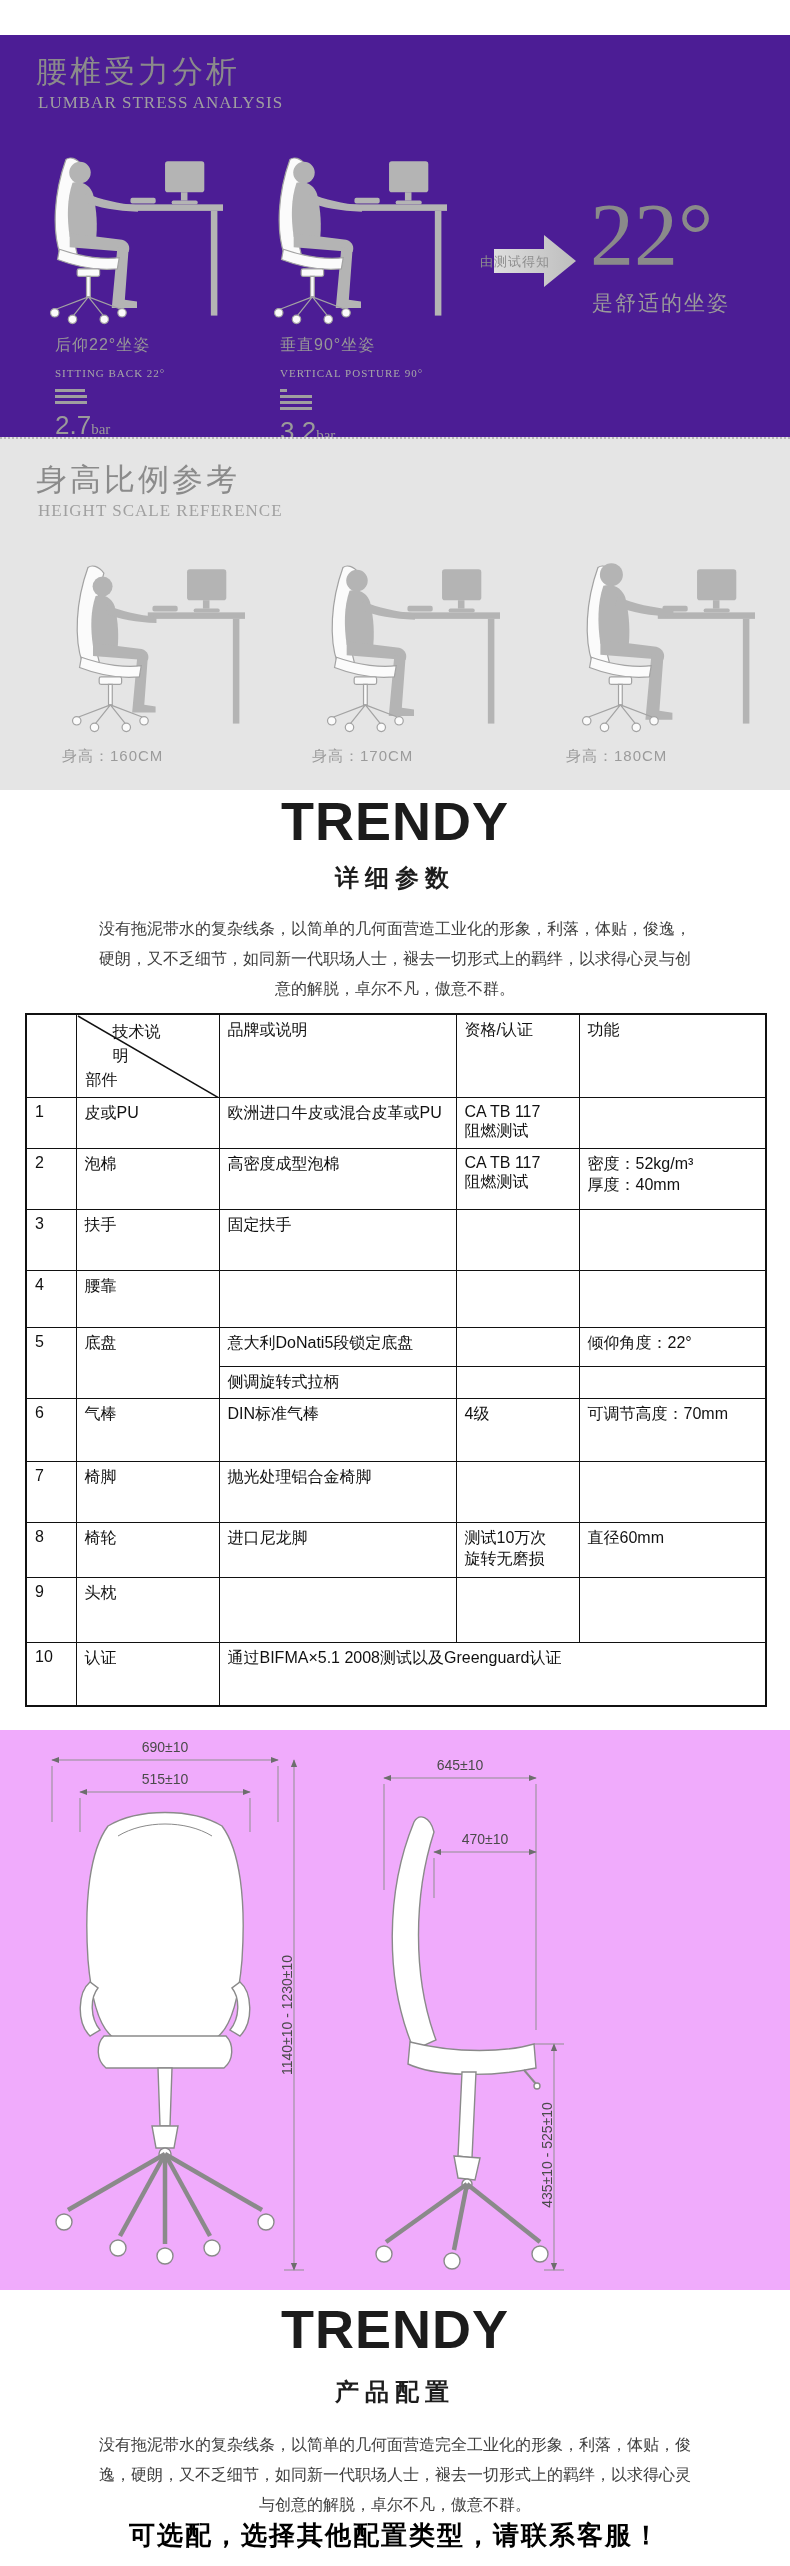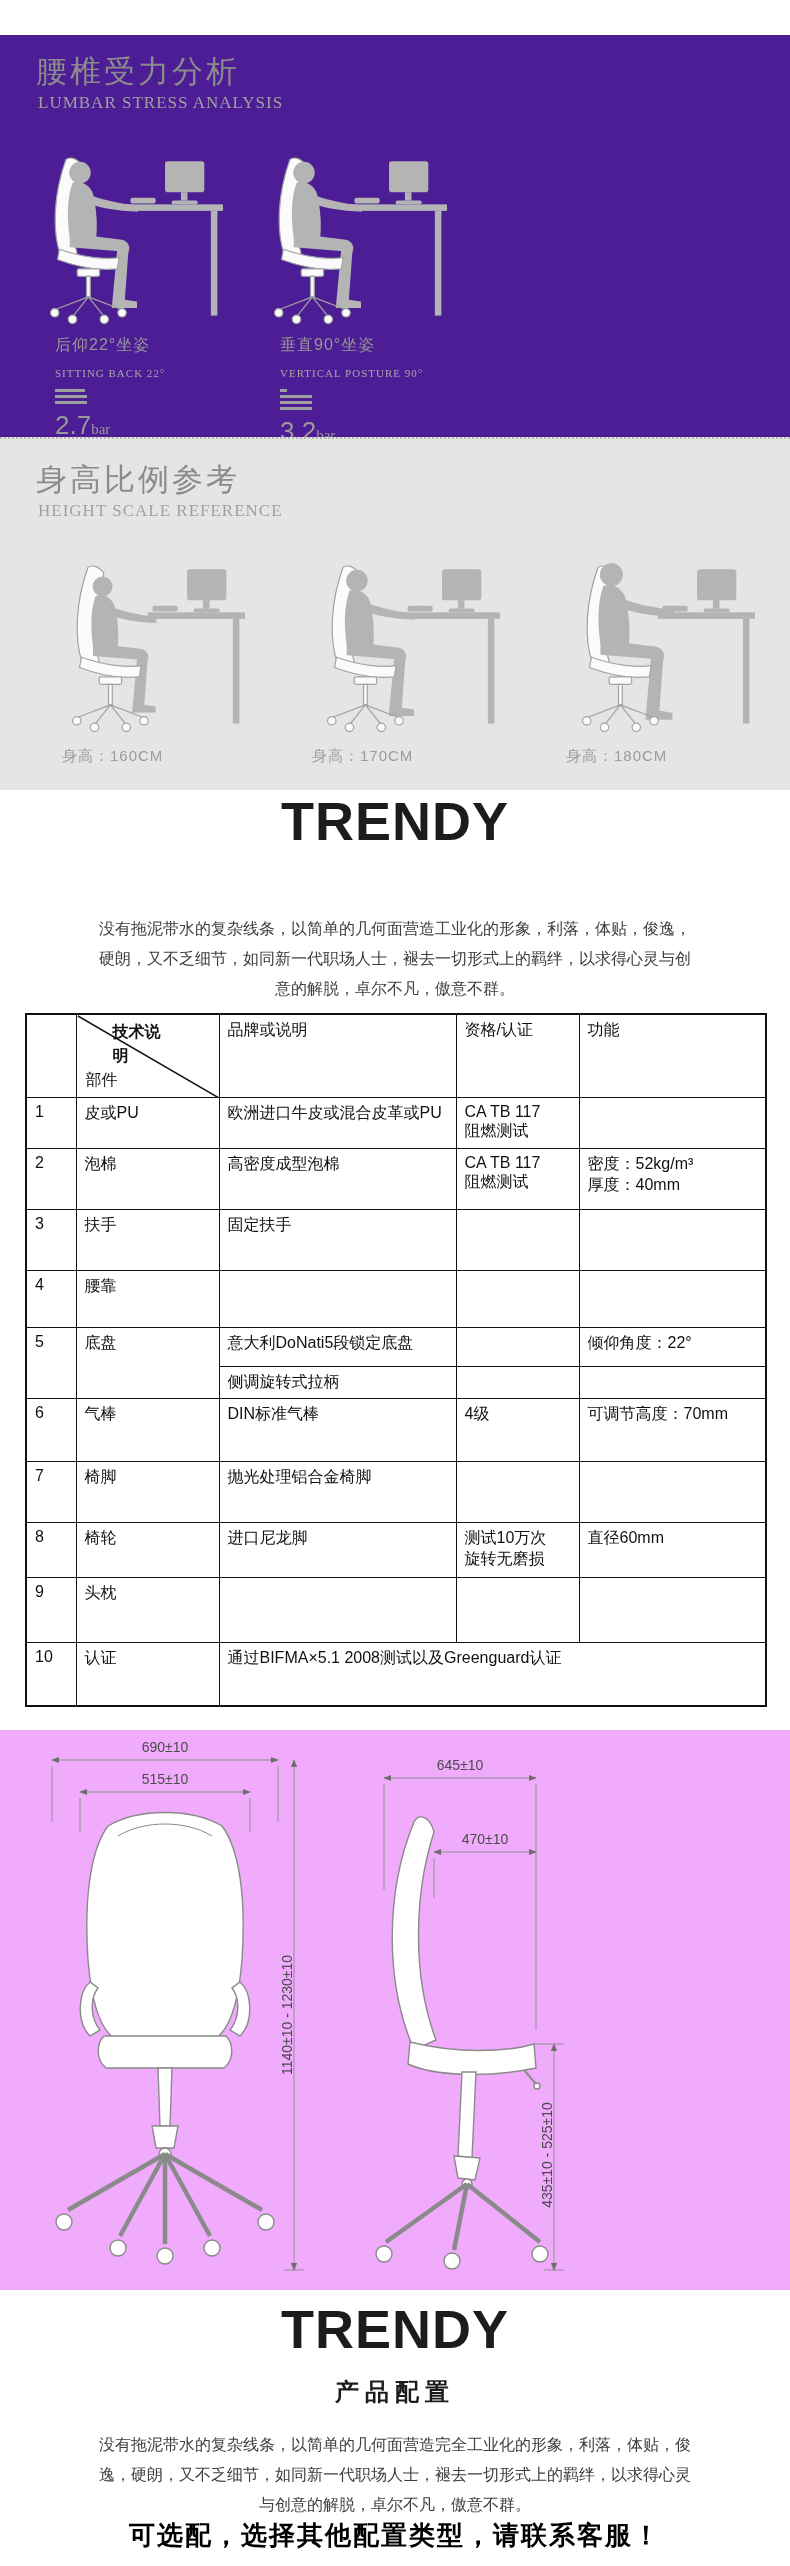--- a/index.html
+++ b/index.html
@@ -43,21 +43,21 @@
              font-size:16px;color:#111;table-layout:fixed;}
   table.spec th,table.spec td{border:1px solid #111;padding:5px 8px;vertical-align:top;text-align:left;
              font-weight:400;white-space:pre-line;overflow:hidden;}
   table.spec thead th{height:72px;}
   .c-no{width:50px;text-align:center;}
   .c-part{width:143px;}
   .c-desc{width:237px;}
   .c-cert{width:123px;}
   .c-func{width:187px;}
   th.corner{position:relative;padding:0;}
-  th.corner .ct{position:absolute;top:5px;left:36px;width:58px;line-height:1.5;font-weight:bold;}
+  th.corner .ct{position:absolute;top:5px;left:36px;width:58px;line-height:1.5;}
   th.corner .cb{position:absolute;bottom:6px;left:9px;}
   th.corner svg{position:absolute;top:0;left:0;}
   tbody tr:nth-child(1) td{height:40px;}
   tbody tr:nth-child(2) td{height:50px;}
   tbody tr:nth-child(3) td{height:50px;}
   tbody tr:nth-child(4) td{height:46px;}
   tbody tr:nth-child(5) td{height:28px;}
   tbody tr:nth-child(6) td{height:18px;}
   tbody tr:nth-child(7) td{height:52px;}
   tbody tr:nth-child(8) td{height:50px;}
@@ -156,20 +156,34 @@
       <div class="p-en serif">VERTICAL POSTURE 90°</div>
       <div class="gauge">
           <i style="width: 7px;"></i>
           <i style="width: 32px;"></i>
           <i style="width: 32px;"></i>
           <i style="width: 32px;"></i>
         </div>
       <div class="p-val"><span class="pv">3.2</span><span class="pu serif">bar</span></div>
     </div>
 
+    <div class="callout">
+      <svg class="arrow" width="84" height="56">
+        <defs>
+          <linearGradient id="agr" x1="0" y1="0" x2="1" y2="0">
+            <stop offset="0" stop-color="#dedede"></stop>
+              <stop offset="1" stop-color="#bdbdbd"></stop>
+          </linearGradient>
+        </defs>
+        <polygon points="0,16 50,16 50,2 82,28 50,54 50,40 0,40" fill="url(#agr)"></polygon>
+      </svg>
+      <div class="lead">由测试得知</div>
+      <div class="big serif">22°</div>
+      <div class="cap">是舒适的坐姿</div>
+    </div>
   </section>
 
   <section class="sec-height">
     <div class="g-title" style="top:20px;">身高比例参考</div>
     <div class="g-sub serif" style="top:62px;">HEIGHT SCALE REFERENCE</div>
 
     <div class="scene" style="left:30px;top:112px;"><svg viewBox="0 0 230 200" width="215" height="190">
           <path d="M62,16 C49,52 47,92 56,118 L75,121 C67,94 69,56 79,22 C73,14 66,13 62,16 Z" fill="#fbfbfb" stroke="#a3a3a3" stroke-width="1.3"></path>
           <g fill="#b4b4b4">
             <rect x="126" y="64" width="104" height="7"></rect>
@@ -254,20 +268,21 @@
           </g>
         </svg></div>
 
     <div class="h-label" style="left:62px;">身高：160CM</div>
     <div class="h-label" style="left:312px;">身高：170CM</div>
     <div class="h-label" style="left:566px;">身高：180CM</div>
   </section>
 
   <section class="sec-specs">
     <div class="brand" style="top:4px;">TRENDY</div>
+    <div class="s-title" style="top:72px;">详细参数</div>
     <div class="s-desc" style="top:124px;">没有拖泥带水的复杂线条，以简单的几何面营造工业化的形象，利落，体贴，俊逸，硬朗，又不乏细节，如同新一代职场人士，褪去一切形式上的羁绊，以求得心灵与创意的解脱，卓尔不凡，傲意不群。</div>
 
     <table class="spec">
       <colgroup>
           <col style="width:50px">
           <col style="width:143px">
           <col style="width:237px">
           <col style="width:123px">
           <col style="width:187px">
         </colgroup>

